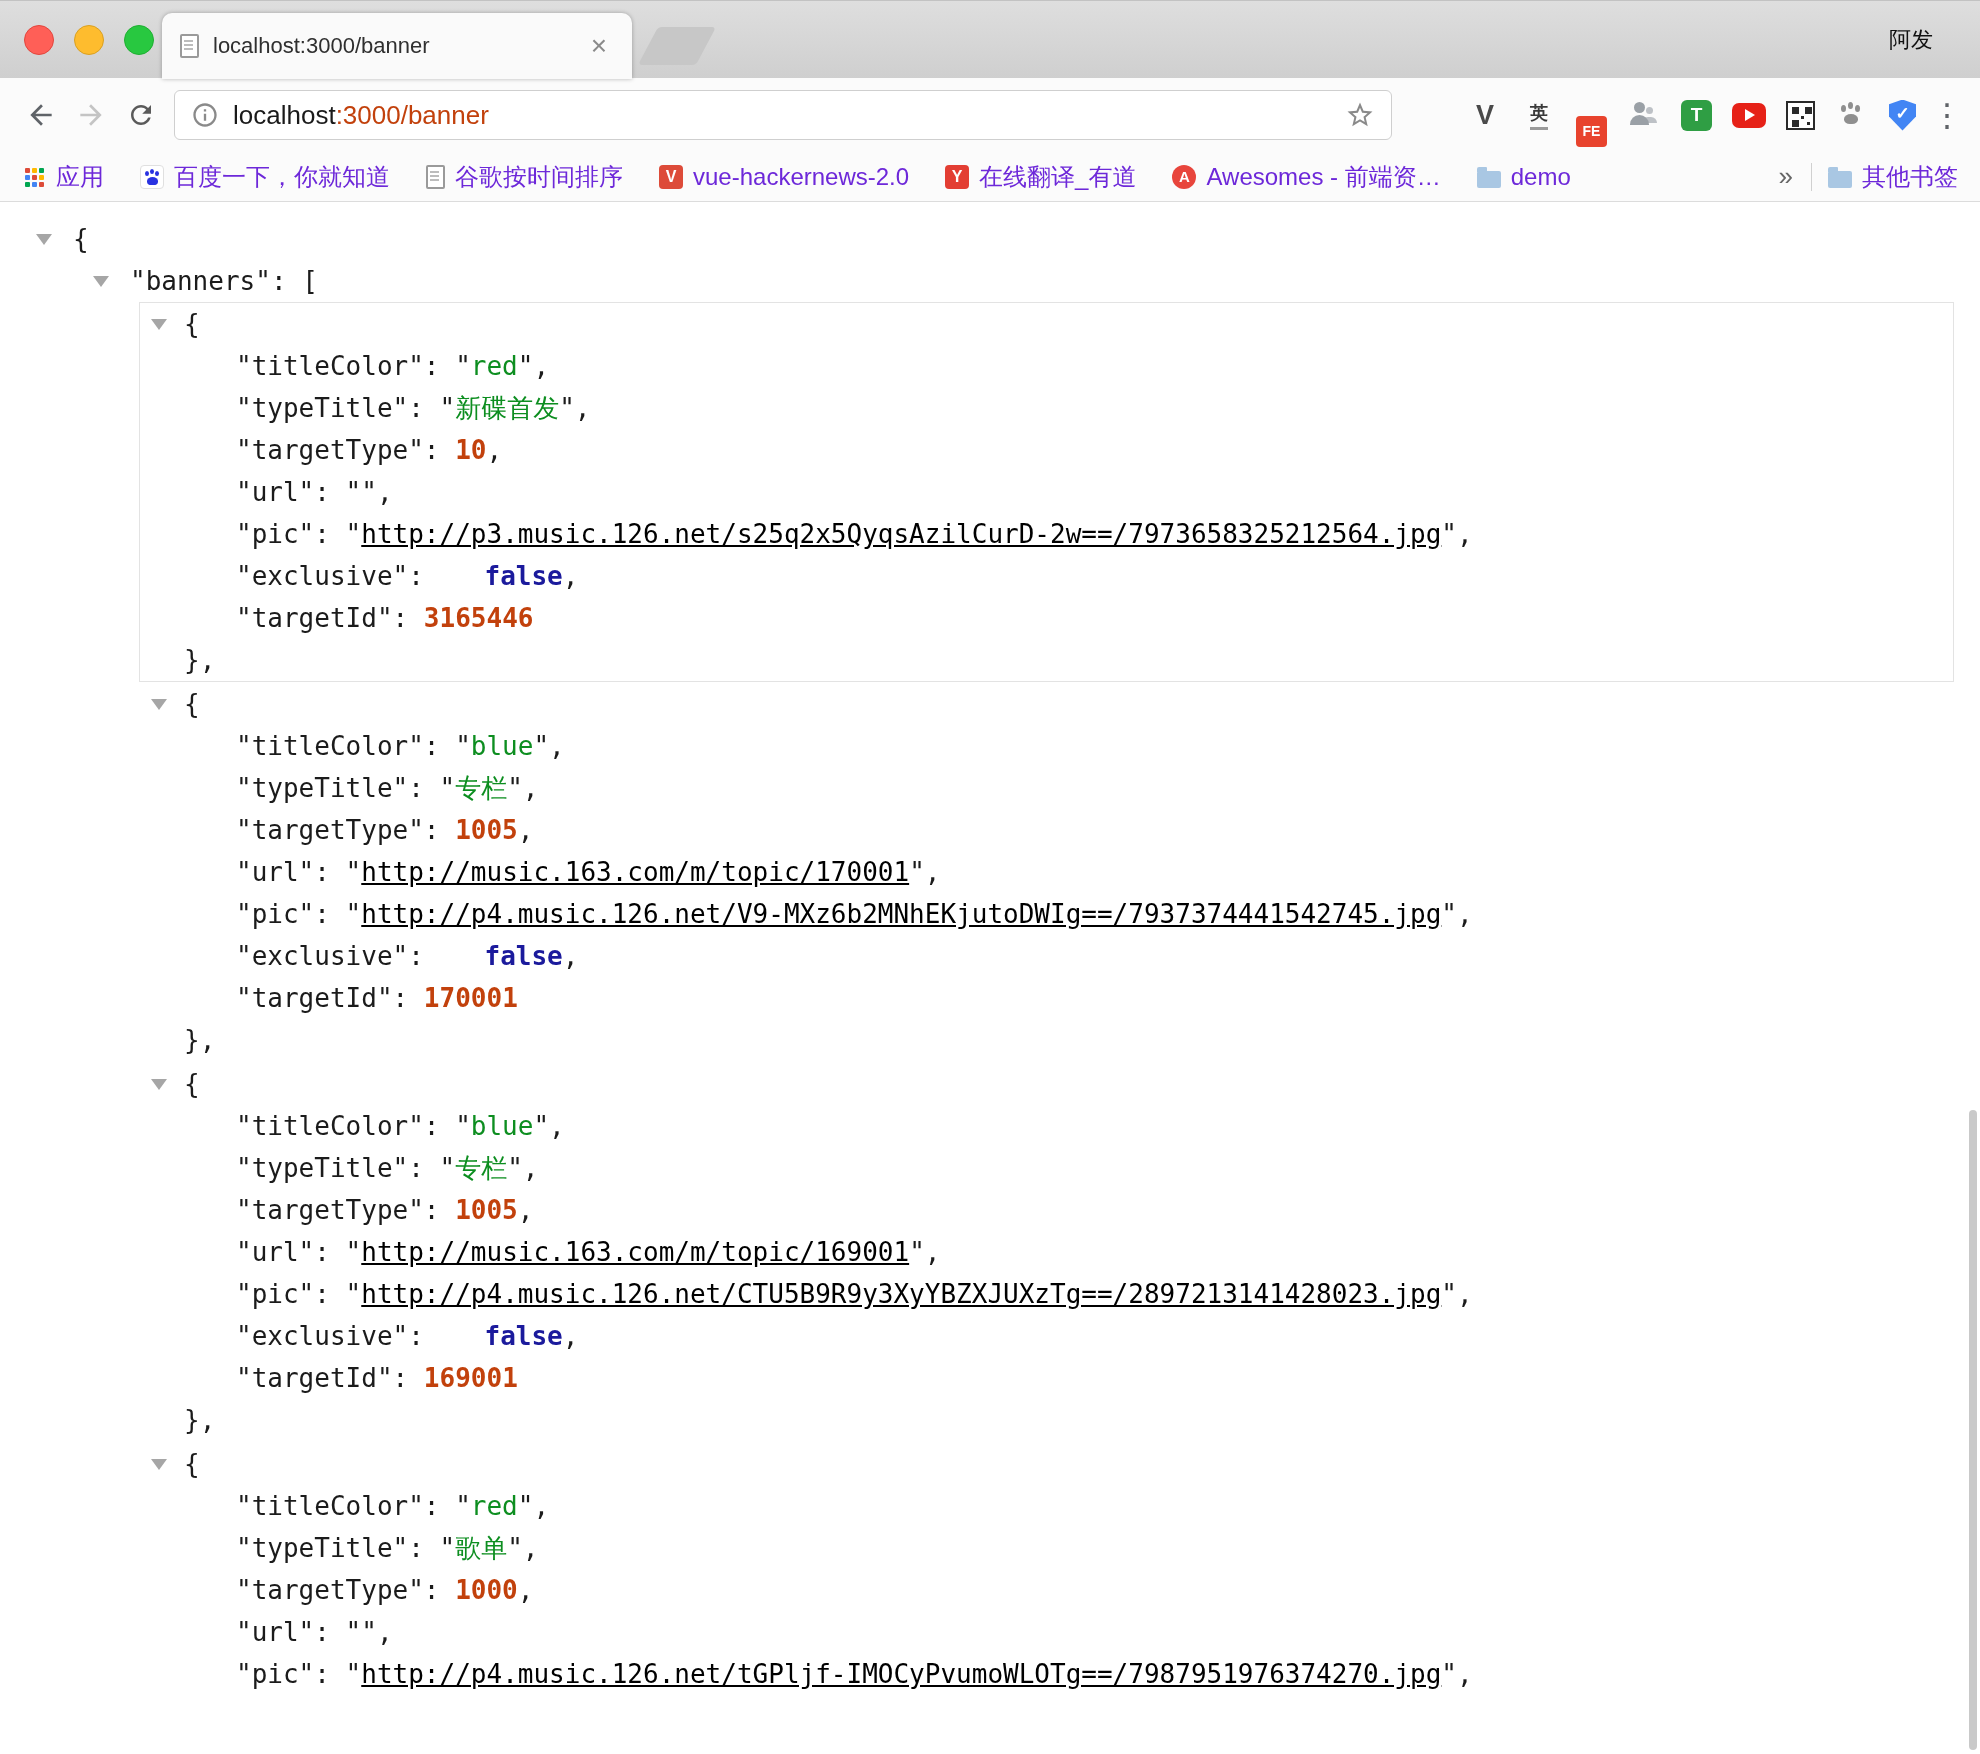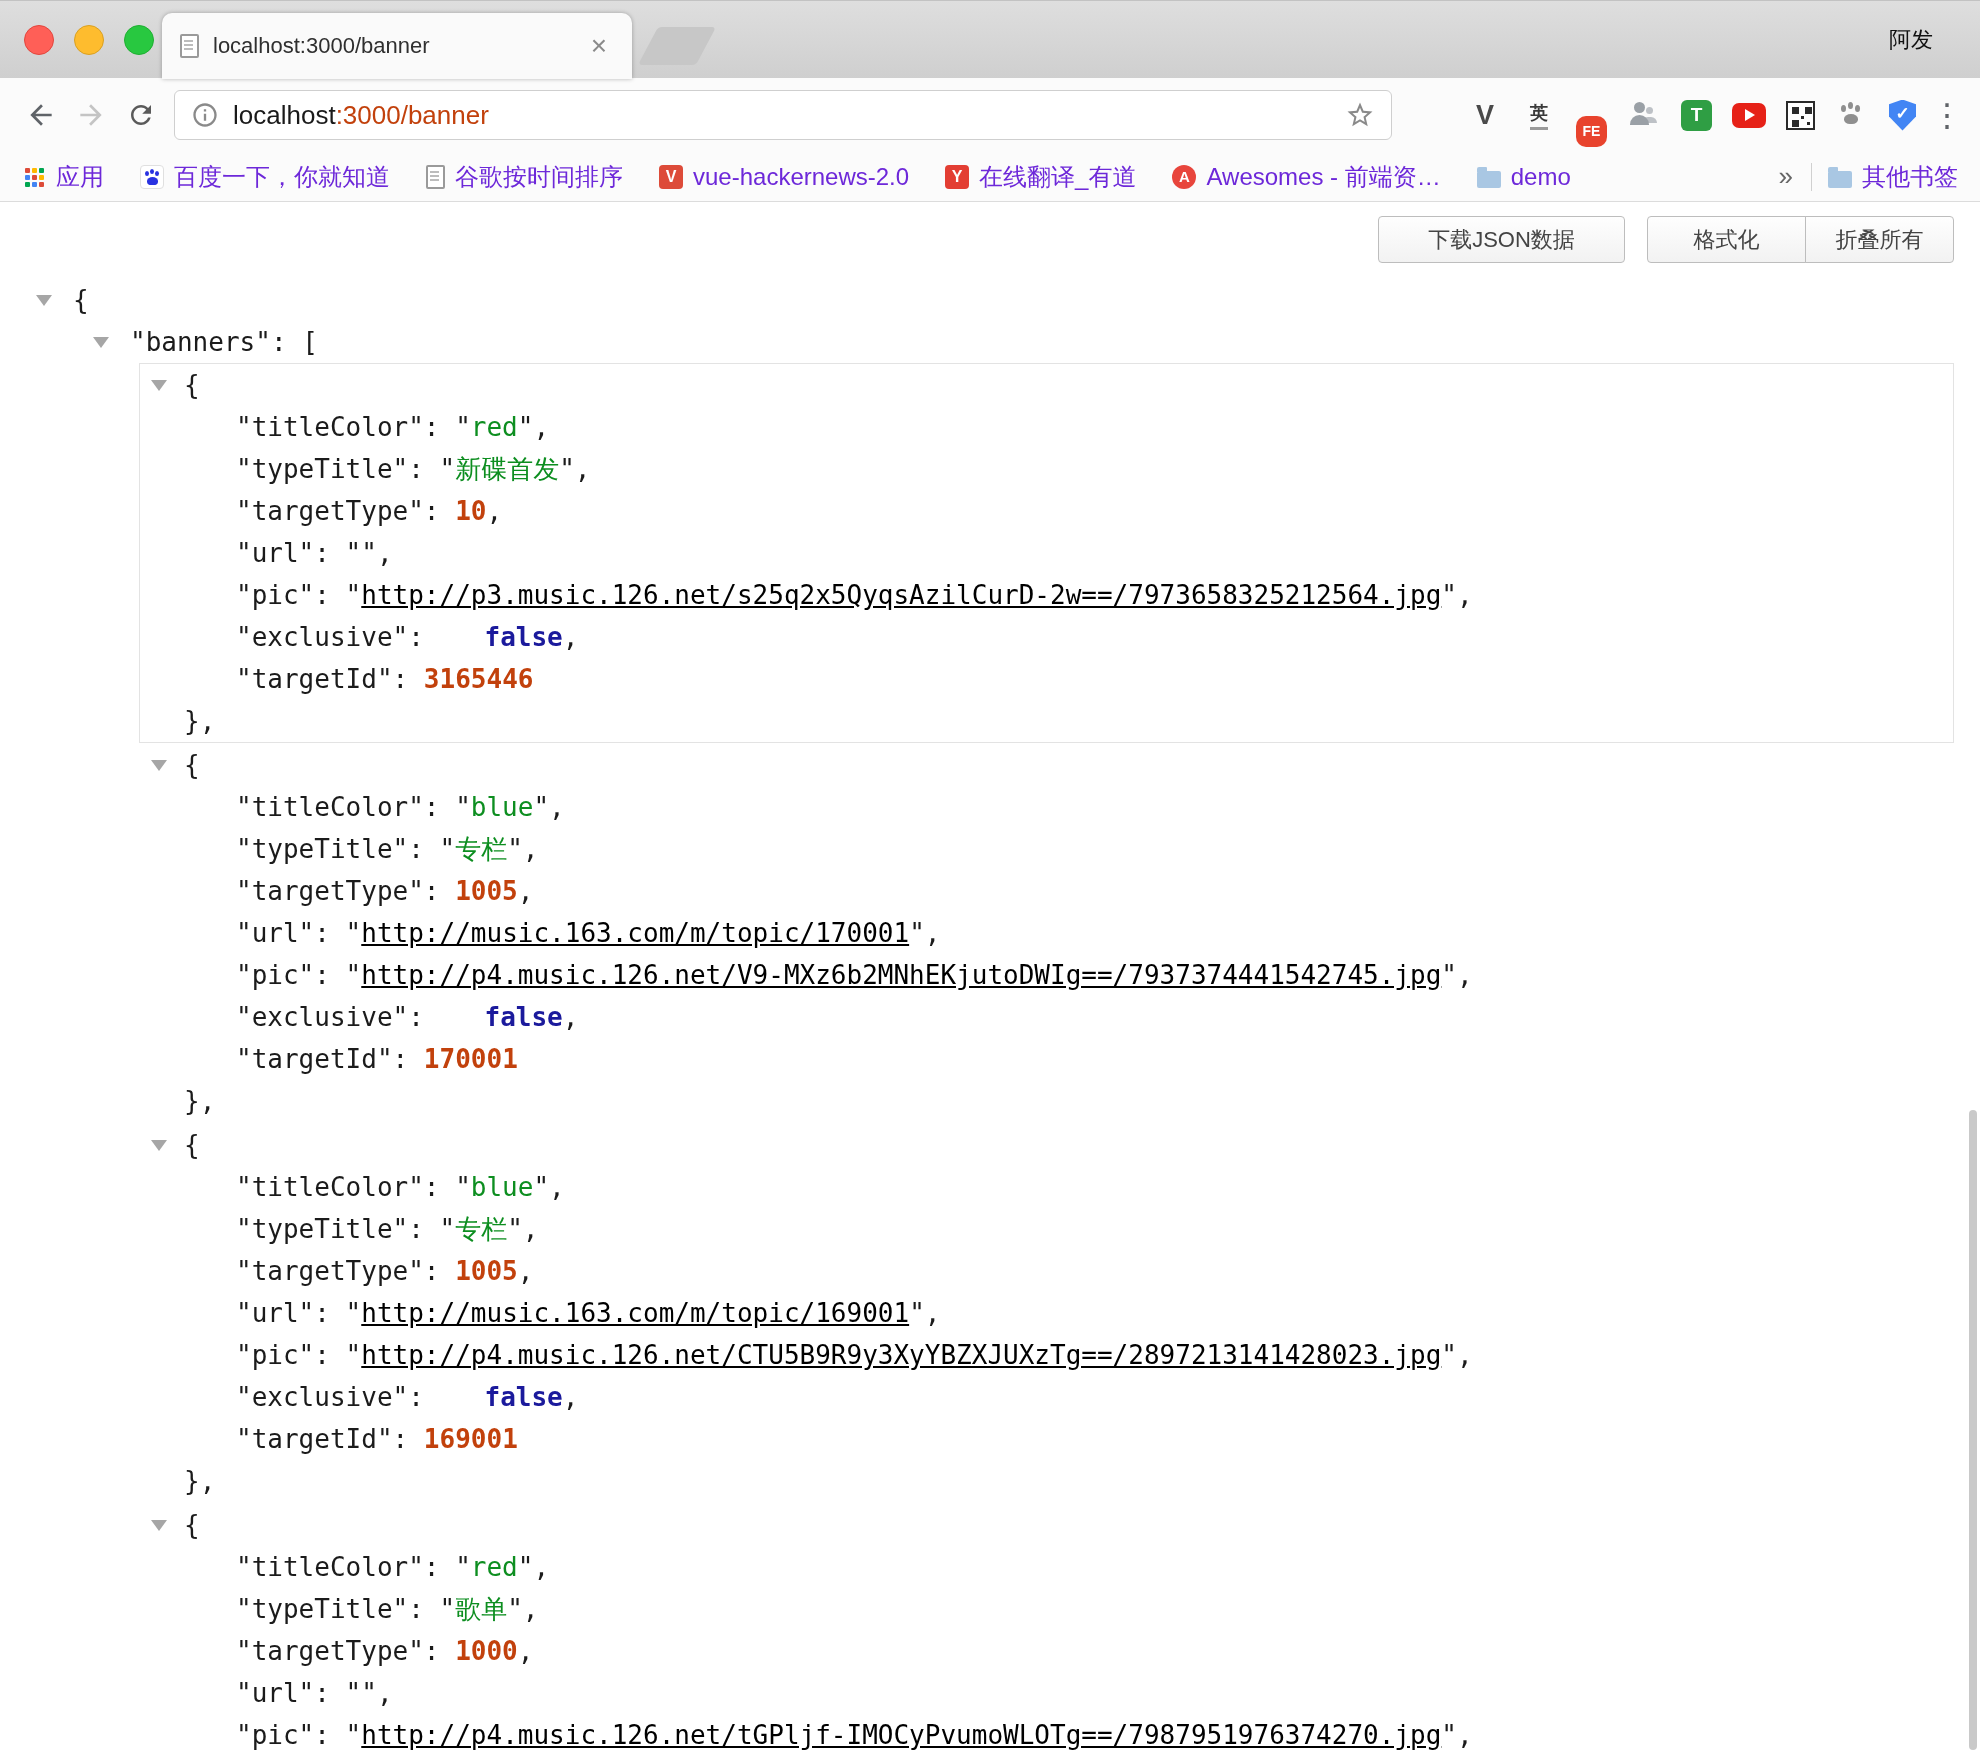--- a/index.html
+++ b/index.html
@@ -32,21 +32,21 @@
   .url-text{font-size:26px;flex:1;white-space:nowrap;overflow:hidden;}
   .url-host{color:#1a1a1a;}
   .url-rest{color:#c2410c;}
   .ext-row{margin-left:auto;display:flex;align-items:center;gap:20px;}
   .ext-icon{width:34px;height:34px;position:relative;display:flex;align-items:center;justify-content:center;flex:none;}
   .menu-btn{margin-left:14px;}
   .ic-menu-dots-icon::before{content:"⋮";font-size:32px;color:#5f6368;}
 
   .ic-vimium-icon .glyph{color:#4a4a4a;font-weight:bold;font-size:27px;}
   .ic-translate-icon .glyph{color:#3a3a3a;font-weight:bold;font-size:18px;border-bottom:3px solid #9a9a9a;padding-bottom:2px;}
-  .ic-fe-icon{background:#e8432d;border-radius:10px;width:31px;height:31px;margin-top:32px;}
+  .ic-fe-icon{background:#e8432d;border-radius:4px;width:31px;height:31px;margin-top:32px;}
   .ic-fe-icon .glyph{color:#fff;font-weight:bold;font-size:14px;}
   .ic-people-icon::before{content:"";position:absolute;left:7px;top:4px;width:11px;height:11px;border-radius:50%;
     background:#9aa0a6;box-shadow:10px 3px 0 -2px #bdc1c6;}
   .ic-people-icon::after{content:"";position:absolute;left:3px;top:17px;width:19px;height:10px;border-radius:10px 10px 0 0;
     background:#9aa0a6;box-shadow:10px 0 0 -2px #bdc1c6;}
   .ic-shield-t-icon{background:#2f9e44;border-radius:6px;width:31px;height:31px;}
   .ic-shield-t-icon .glyph{color:#fff;font-weight:bold;font-size:19px;}
   .ic-play-icon{background:#e62117;border-radius:7px;width:34px;height:25px;align-self:center;}
   .ic-play-icon::before{content:"";position:absolute;left:13px;top:6px;border-left:10px solid #fff;
     border-top:6.5px solid transparent;border-bottom:6.5px solid transparent;}
@@ -232,27 +232,20 @@
   <div class="bm-spacer"></div>
   <span class="bm-chevron">»</span>
   <span class="bm-divider"></span>
   <div class="bm-item">
     <span class="bic ic-folder-icon"></span>
     <span class="bm-label">其他书签</span>
   </div>
 </div>
 
 <div class="content">
-  <div class="actions">
-    <div class="btn btn-download">下载JSON数据</div>
-    <div class="btn-group">
-      <div class="btn">格式化</div>
-      <div class="btn">折叠所有</div>
-    </div>
-  </div>
   <div class="json-tree">
       <div class="jline lv0"><span class="tri"></span><span class="tok-p">{</span></div>
       <div class="jline lv1"><span class="tri"></span><span class="tok-k">"banners"</span><span class="tok-p">: [</span></div>
       <div class="banner-box boxed">
         <div class="jline lv2"><span class="tri"></span><span class="tok-p">{</span></div>
         <div class="jline lv3"><span class="tok-k">"titleColor"</span><span class="tok-p">: </span><span class="tok-p">"</span><span class="tok-s">red</span><span class="tok-p">"</span><span class="tok-p">,</span></div>
         <div class="jline lv3"><span class="tok-k">"typeTitle"</span><span class="tok-p">: </span><span class="tok-p">"</span><span class="tok-s">新碟首发</span><span class="tok-p">"</span><span class="tok-p">,</span></div>
         <div class="jline lv3"><span class="tok-k">"targetType"</span><span class="tok-p">: </span><span class="tok-n">10</span><span class="tok-p">,</span></div>
         <div class="jline lv3"><span class="tok-k">"url"</span><span class="tok-p">: </span><span class="tok-p">"</span><span class="tok-s"></span><span class="tok-p">"</span><span class="tok-p">,</span></div>
         <div class="jline lv3"><span class="tok-k">"pic"</span><span class="tok-p">: </span><span class="tok-p">"</span><a href="#" class="tok-a">http://p3.music.126.net/s25q2x5QyqsAzilCurD-2w==/7973658325212564.jpg</a><span class="tok-p">"</span><span class="tok-p">,</span></div>

